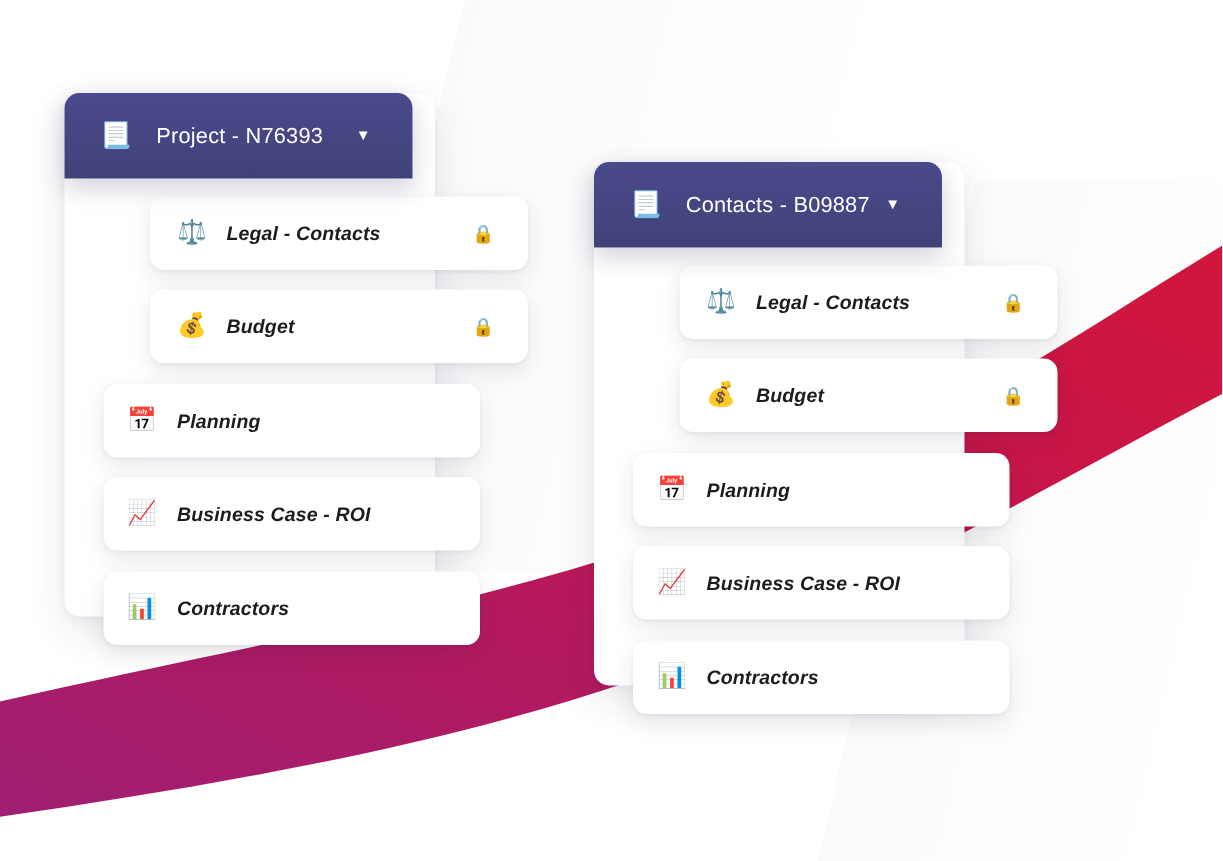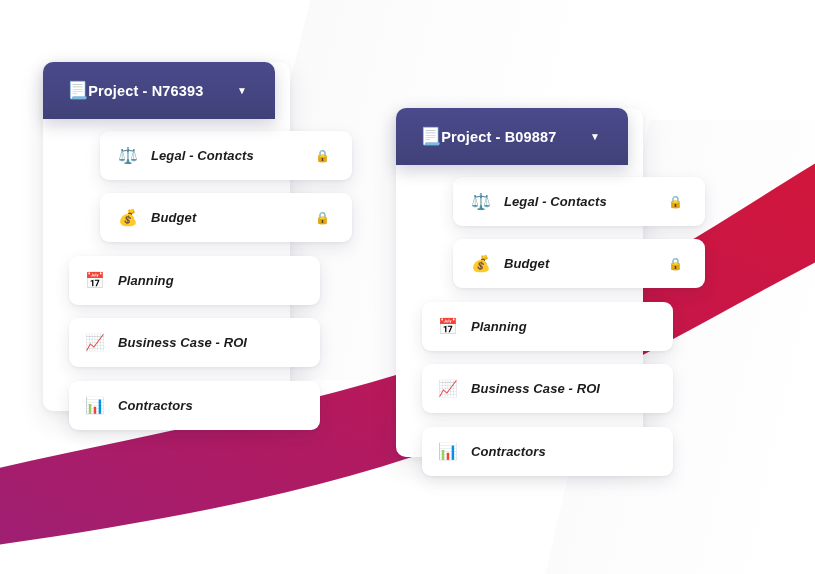--- a/index.html
+++ b/index.html
@@ -66,22 +66,23 @@
   }
   .card-header .hdr-icon {
     font-size: 17px;
     line-height: 1;
     margin-left: 24px;
     filter: grayscale(0.15);
   }
   .card-header .hdr-title {
     color: #ffffff;
     font-size: 14.5px;
-    font-weight: bold;
+    font-weight: normal;
     letter-spacing: 0.15px;
+    margin-left: 16px;
     white-space: nowrap;
   }
   .card-header .hdr-caret {
     margin-left: auto;
     margin-right: 28px;
     color: #ffffff;
     font-size: 10px;
     line-height: 1;
   }
 
@@ -179,21 +180,21 @@
       <span class="row-icon">📊</span>
       <span class="row-label">Contractors</span>
     </div>
   </div>
 
   <div class="card">
     <div class="card-backing" style="left:396px; top:108px; width:247px; height:349px;"></div>
 
     <div class="card-header" style="left:396px; top:108px; width:232px; height:57px;">
       <span class="hdr-icon">📃</span>
-      <span class="hdr-title">Project - B09887</span>
+      <span class="hdr-title">Contacts - B09887</span>
       <span class="hdr-caret">▼</span>
     </div>
 
     <div class="row" style="left:453px; top:177px; width:252px; height:49px; padding:0 22px 0 18px;">
       <span class="row-icon">⚖️</span>
       <span class="row-label">Legal -  Contacts</span>
       <span class="row-lock">🔒</span>
     </div>
 
     <div class="row" style="left:453px; top:239px; width:252px; height:49px; padding:0 22px 0 18px;">

